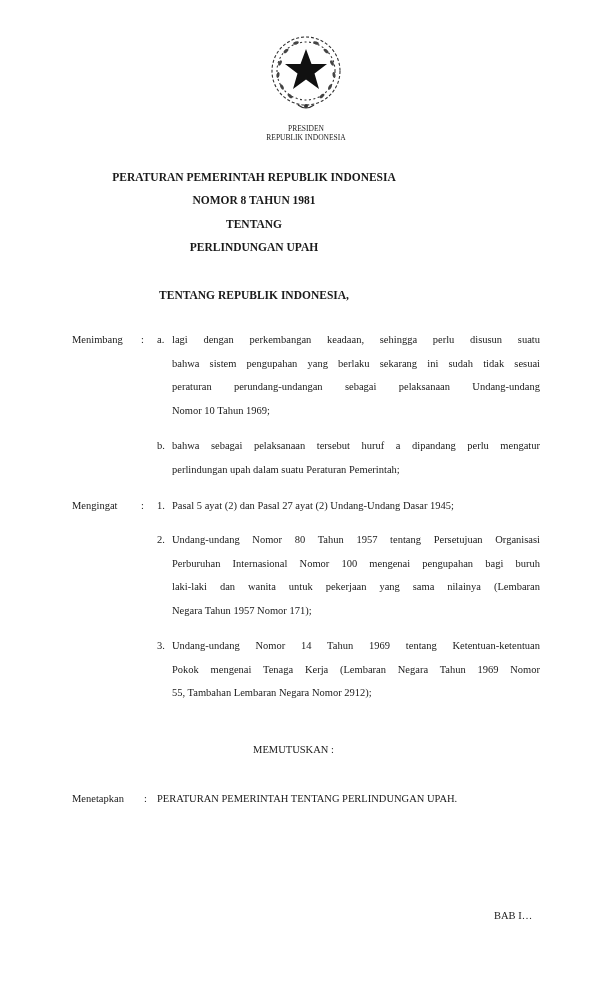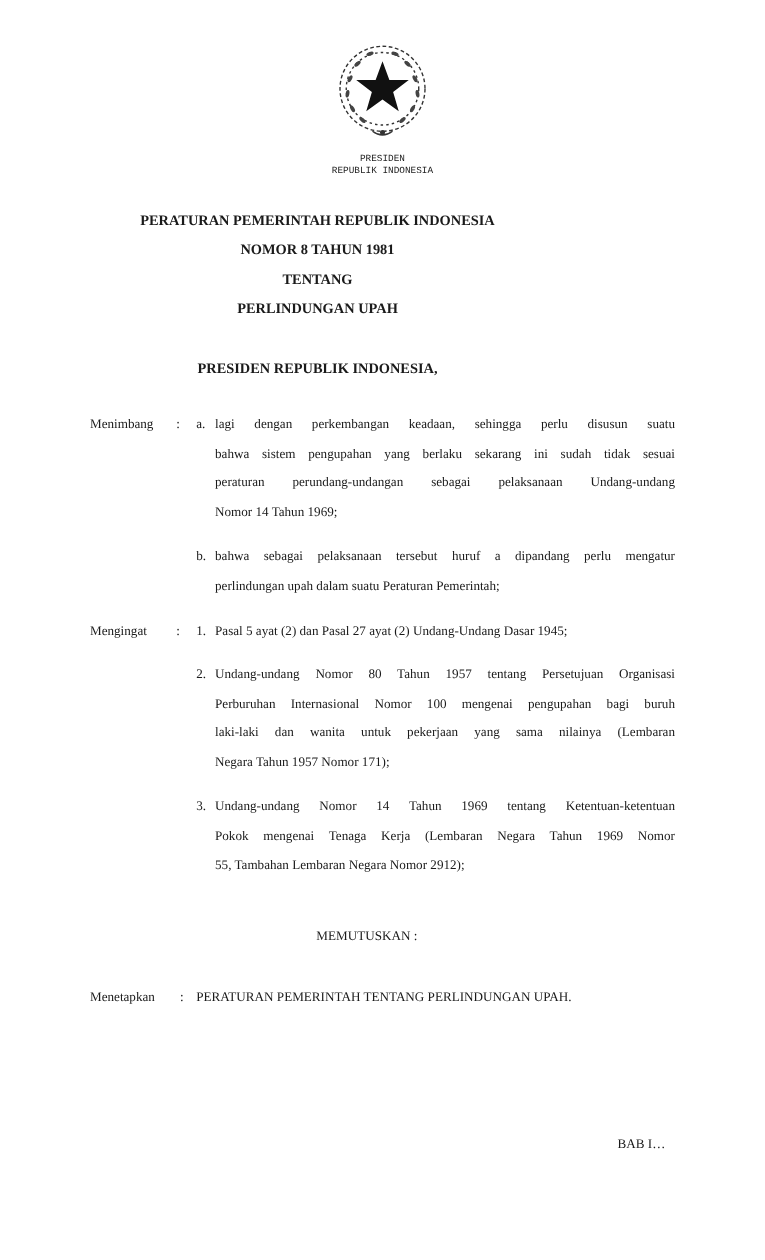--- a/index.html
+++ b/index.html
@@ -1,20 +1,20 @@
 <!DOCTYPE html>
 <html><head>
 <meta charset="utf-8">
 <style>
   html, body { margin: 0; padding: 0; background: #ffffff; }
   body { width: 612px; height: 1008px; position: relative; overflow: hidden;
          font-family: "Liberation Serif", "DejaVu Serif", serif; color: #1a1a1a; }
   .emblem { position: absolute; left: 268px; top: 33px; width: 76px; height: 86px; }
   .emblem-caption { position: absolute; left: 0; width: 612px; text-align: center;
-         font-family: Liberation Mono, monospace; font-size: 7.5px; line-height: 9px; color: #222; }
+         font-family: Liberation Serif, serif; font-size: 7.5px; line-height: 9px; color: #222; }
   .cap1 { top: 124px; }
   .cap2 { top: 133px; }
   .title-line { position: absolute; left: 0; width: 508px; text-align: center;
          font-weight: bold; font-size: 11.5px; }
   .t1 { top: 171px; } .t2 { top: 194px; } .t3 { top: 218px; } .t4 { top: 241px; }
   .t5 { top: 289px; }
   .label { position: absolute; left: 72px; font-size: 10.5px; text-align: center; }
   .colon { position: absolute; left: 141px; font-size: 10.5px; }
   .marker { position: absolute; left: 157px; font-size: 10.5px; }
   .item-text { position: absolute; left: 172px; width: 368px; font-size: 10.5px;
@@ -50,31 +50,31 @@
   <path d="M30 72 Q38 78 46 72" fill="none" stroke="#333" stroke-width="1.2"></path>
   <circle cx="38" cy="73" r="2" fill="#333"></circle>
 </svg>
 <div class="emblem-caption cap1">PRESIDEN</div>
 <div class="emblem-caption cap2">REPUBLIK INDONESIA</div>
 
 <div class="title-line t1">PERATURAN PEMERINTAH REPUBLIK INDONESIA</div>
 <div class="title-line t2">NOMOR 8 TAHUN 1981</div>
 <div class="title-line t3">TENTANG</div>
 <div class="title-line t4">PERLINDUNGAN UPAH</div>
-<div class="title-line t5">PRESIDEN REPUBLIK INDONESIA,</div>
+<div class="title-line t5">TENTANG REPUBLIK INDONESIA,</div>
 
 <div class="label" style="top:334px">Menimbang</div>
 <div class="colon" style="top:334px">:</div>
 
 <div class="marker" style="top:334px">a.</div>
 <div class="item-text" style="top:328px">
   <span class="line">lagi dengan perkembangan keadaan, sehingga perlu disusun suatu</span>
   <span class="line">bahwa sistem pengupahan yang berlaku sekarang ini sudah tidak sesuai</span>
   <span class="line">peraturan perundang-undangan sebagai pelaksanaan Undang-undang</span>
-  <span class="line last">Nomor 14 Tahun 1969;</span>
+  <span class="line last">Nomor 10 Tahun 1969;</span>
 </div>
 
 <div class="marker" style="top:440px">b.</div>
 <div class="item-text" style="top:434px">
   <span class="line">bahwa sebagai pelaksanaan tersebut huruf a dipandang perlu mengatur</span>
   <span class="line last">perlindungan upah dalam suatu Peraturan Pemerintah;</span>
 </div>
 
 <div class="label" style="top:500px">Mengingat</div>
 <div class="colon" style="top:500px">:</div>

